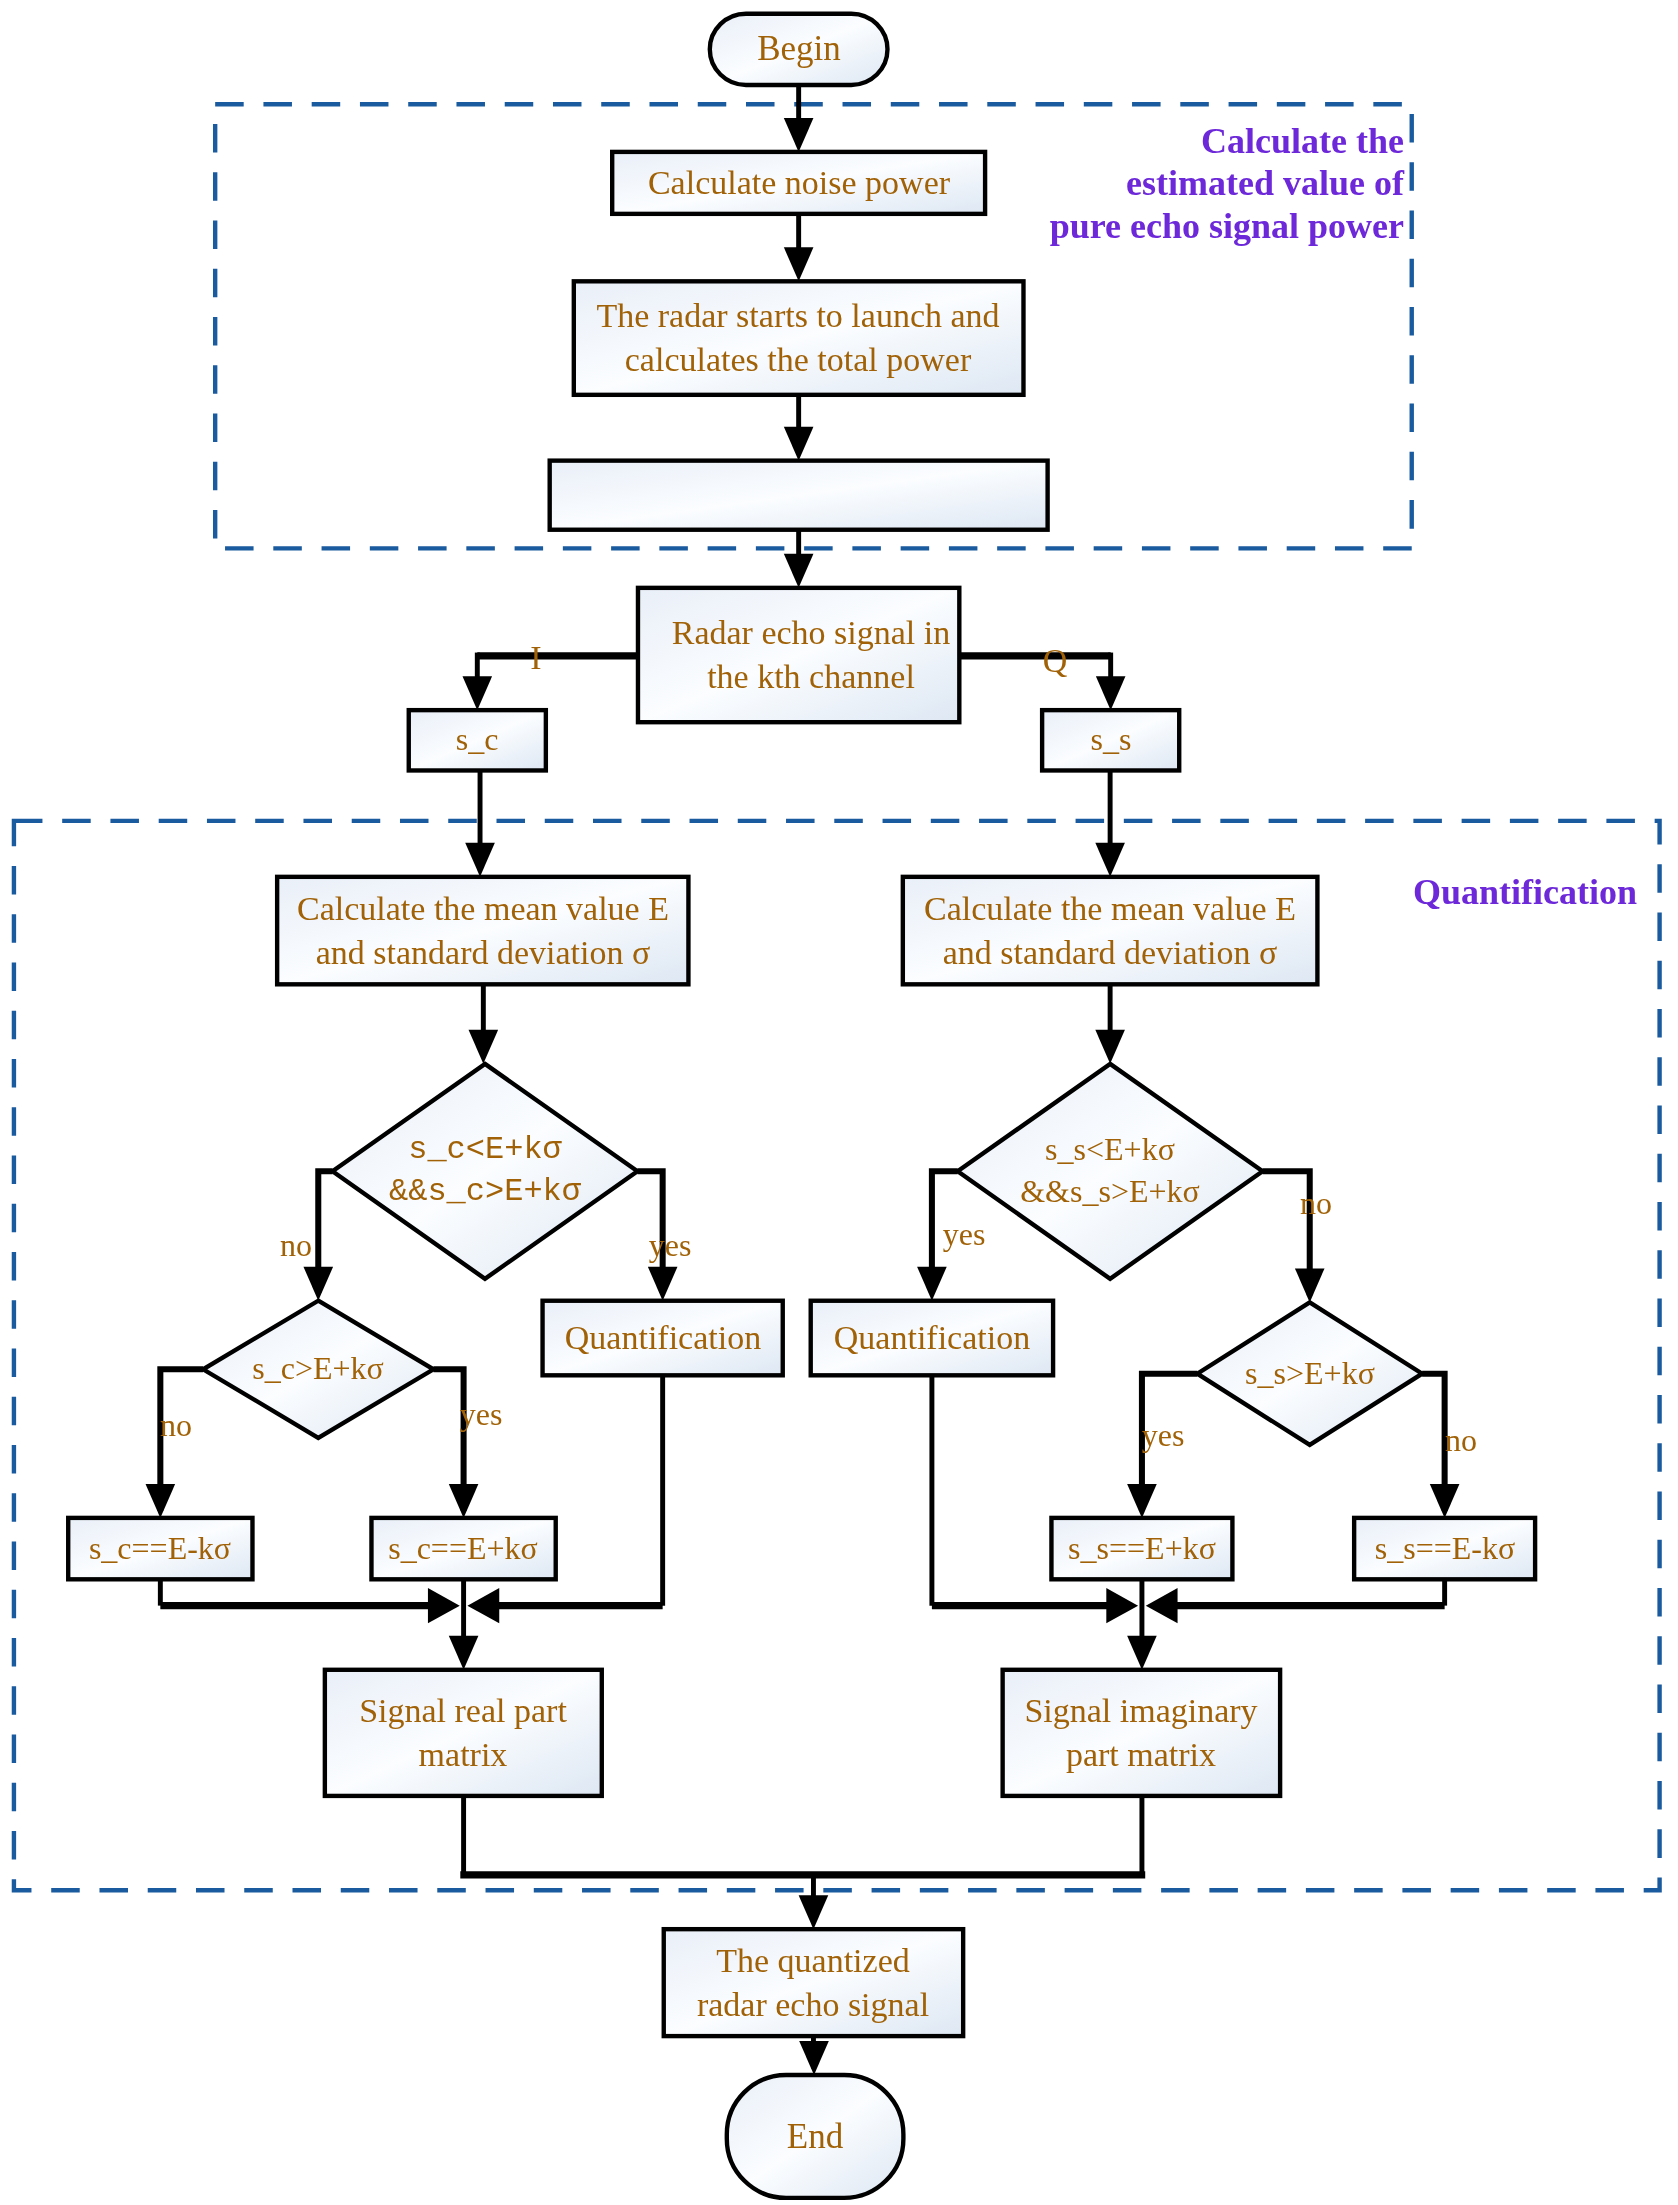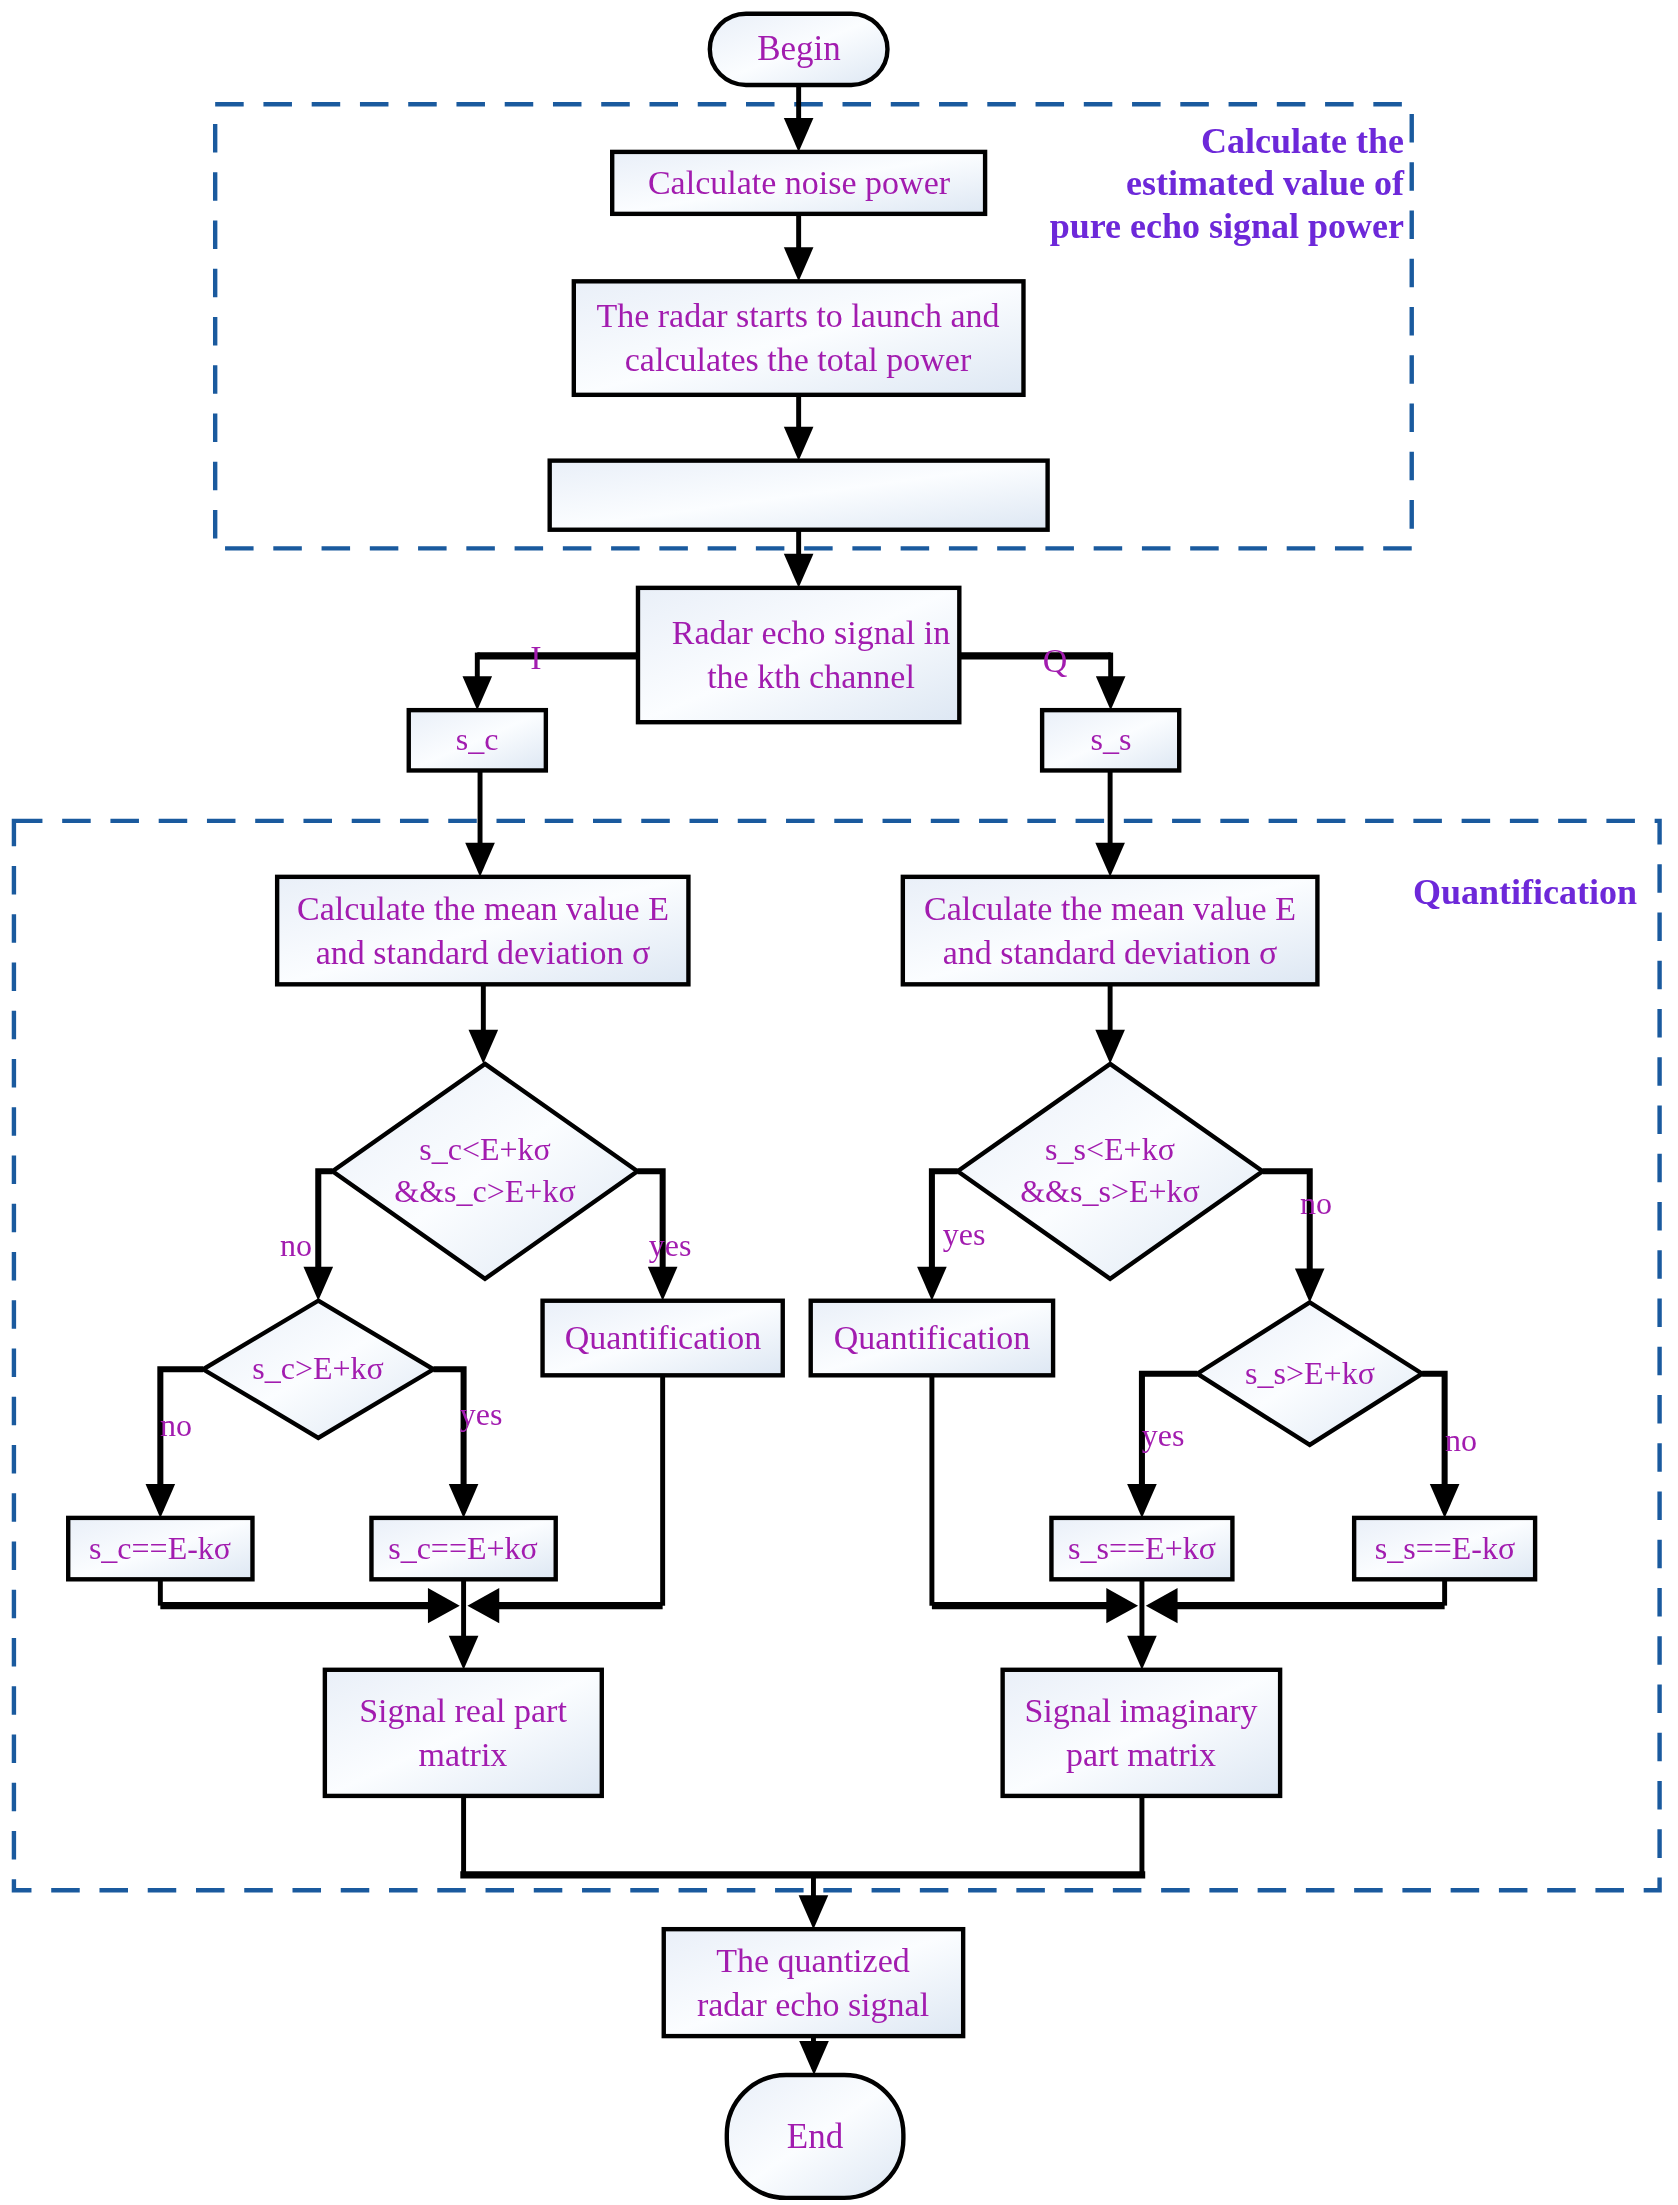--- a/index.html
+++ b/index.html
@@ -9,21 +9,21 @@
     background:#ffffff;
     font-family:"Liberation Serif","DejaVu Serif",serif;
     overflow:hidden;
   }
   #flow-svg{position:absolute;left:0;top:0;}
   .lbl{
     position:absolute;
     transform:translate(-50%,-50%);
     text-align:center;
     white-space:pre-line;
-    color:#a21caf;
+    color:#a16207;
     line-height:1.3;
     pointer-events:none;
   }
   .fs62{font-size:34px;}
   .fs58{font-size:32px;}
   .fs64{font-size:35px;}
   .branch{font-size:32px;}
   .ioq{font-size:34px;}
   .region-label{
     position:absolute;
@@ -165,21 +165,21 @@
 <div class="lbl fs62" style="left:798px;top:338px;">The radar starts to launch and
 calculates the total power</div>
 <div class="lbl fs62" style="left:799px;top:655px;margin-left:12px;">Radar echo signal in
 the kth channel</div>
 <div class="lbl fs58" style="left:477px;top:740px;">s_c</div>
 <div class="lbl fs58" style="left:1111px;top:740px;">s_s</div>
 <div class="lbl fs62" style="left:483px;top:931px;">Calculate the mean value E
 and standard deviation σ</div>
 <div class="lbl fs62" style="left:1110px;top:931px;">Calculate the mean value E
 and standard deviation σ</div>
-<div class="lbl fs58" style="left:485px;top:1171px;">s_c&lt;E+kσ
+<div class="lbl fs58" style="left:485px;top:1171px;font-family:Liberation Mono, monospace;">s_c&lt;E+kσ
 &amp;&amp;s_c&gt;E+kσ</div>
 <div class="lbl fs58" style="left:1110px;top:1171px;">s_s&lt;E+kσ
 &amp;&amp;s_s&gt;E+kσ</div>
 <div class="lbl fs58" style="left:318px;top:1369px;">s_c&gt;E+kσ</div>
 <div class="lbl fs58" style="left:1310px;top:1374px;">s_s&gt;E+kσ</div>
 <div class="lbl fs62" style="left:663px;top:1338px;">Quantification</div>
 <div class="lbl fs62" style="left:932px;top:1338px;">Quantification</div>
 <div class="lbl fs58" style="left:160px;top:1549px;">s_c==E-kσ</div>
 <div class="lbl fs58" style="left:463px;top:1549px;">s_c==E+kσ</div>
 <div class="lbl fs58" style="left:1142px;top:1549px;">s_s==E+kσ</div>

